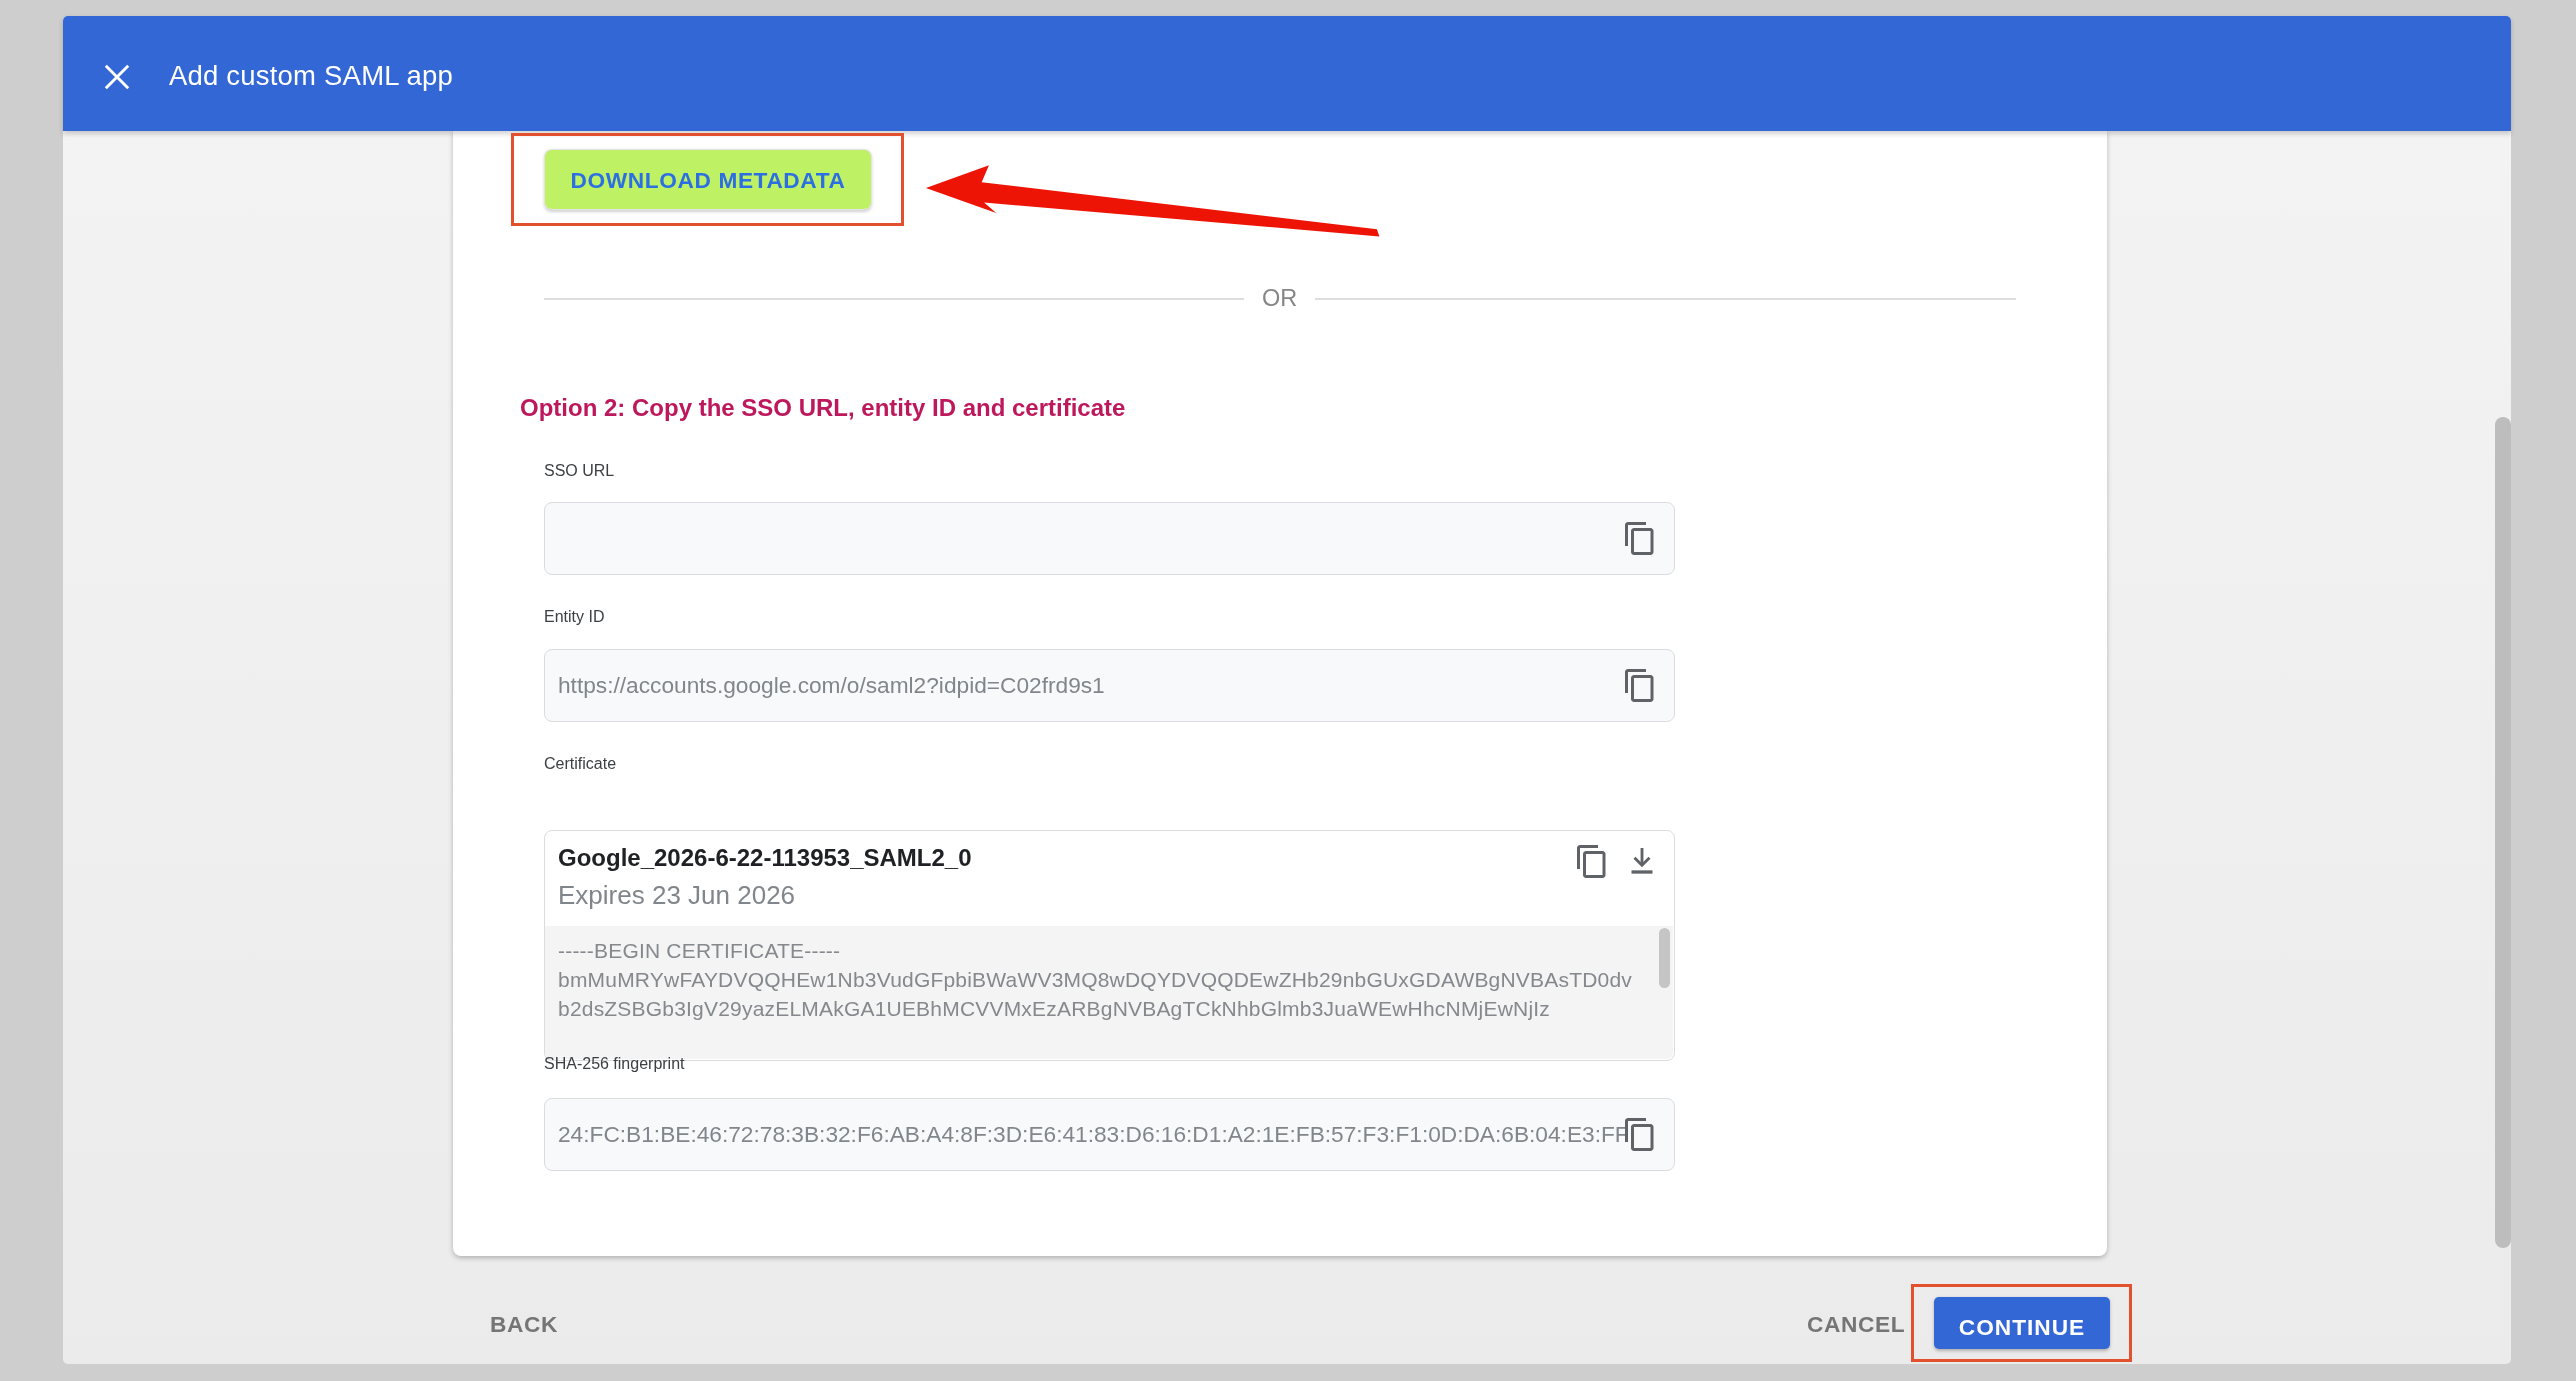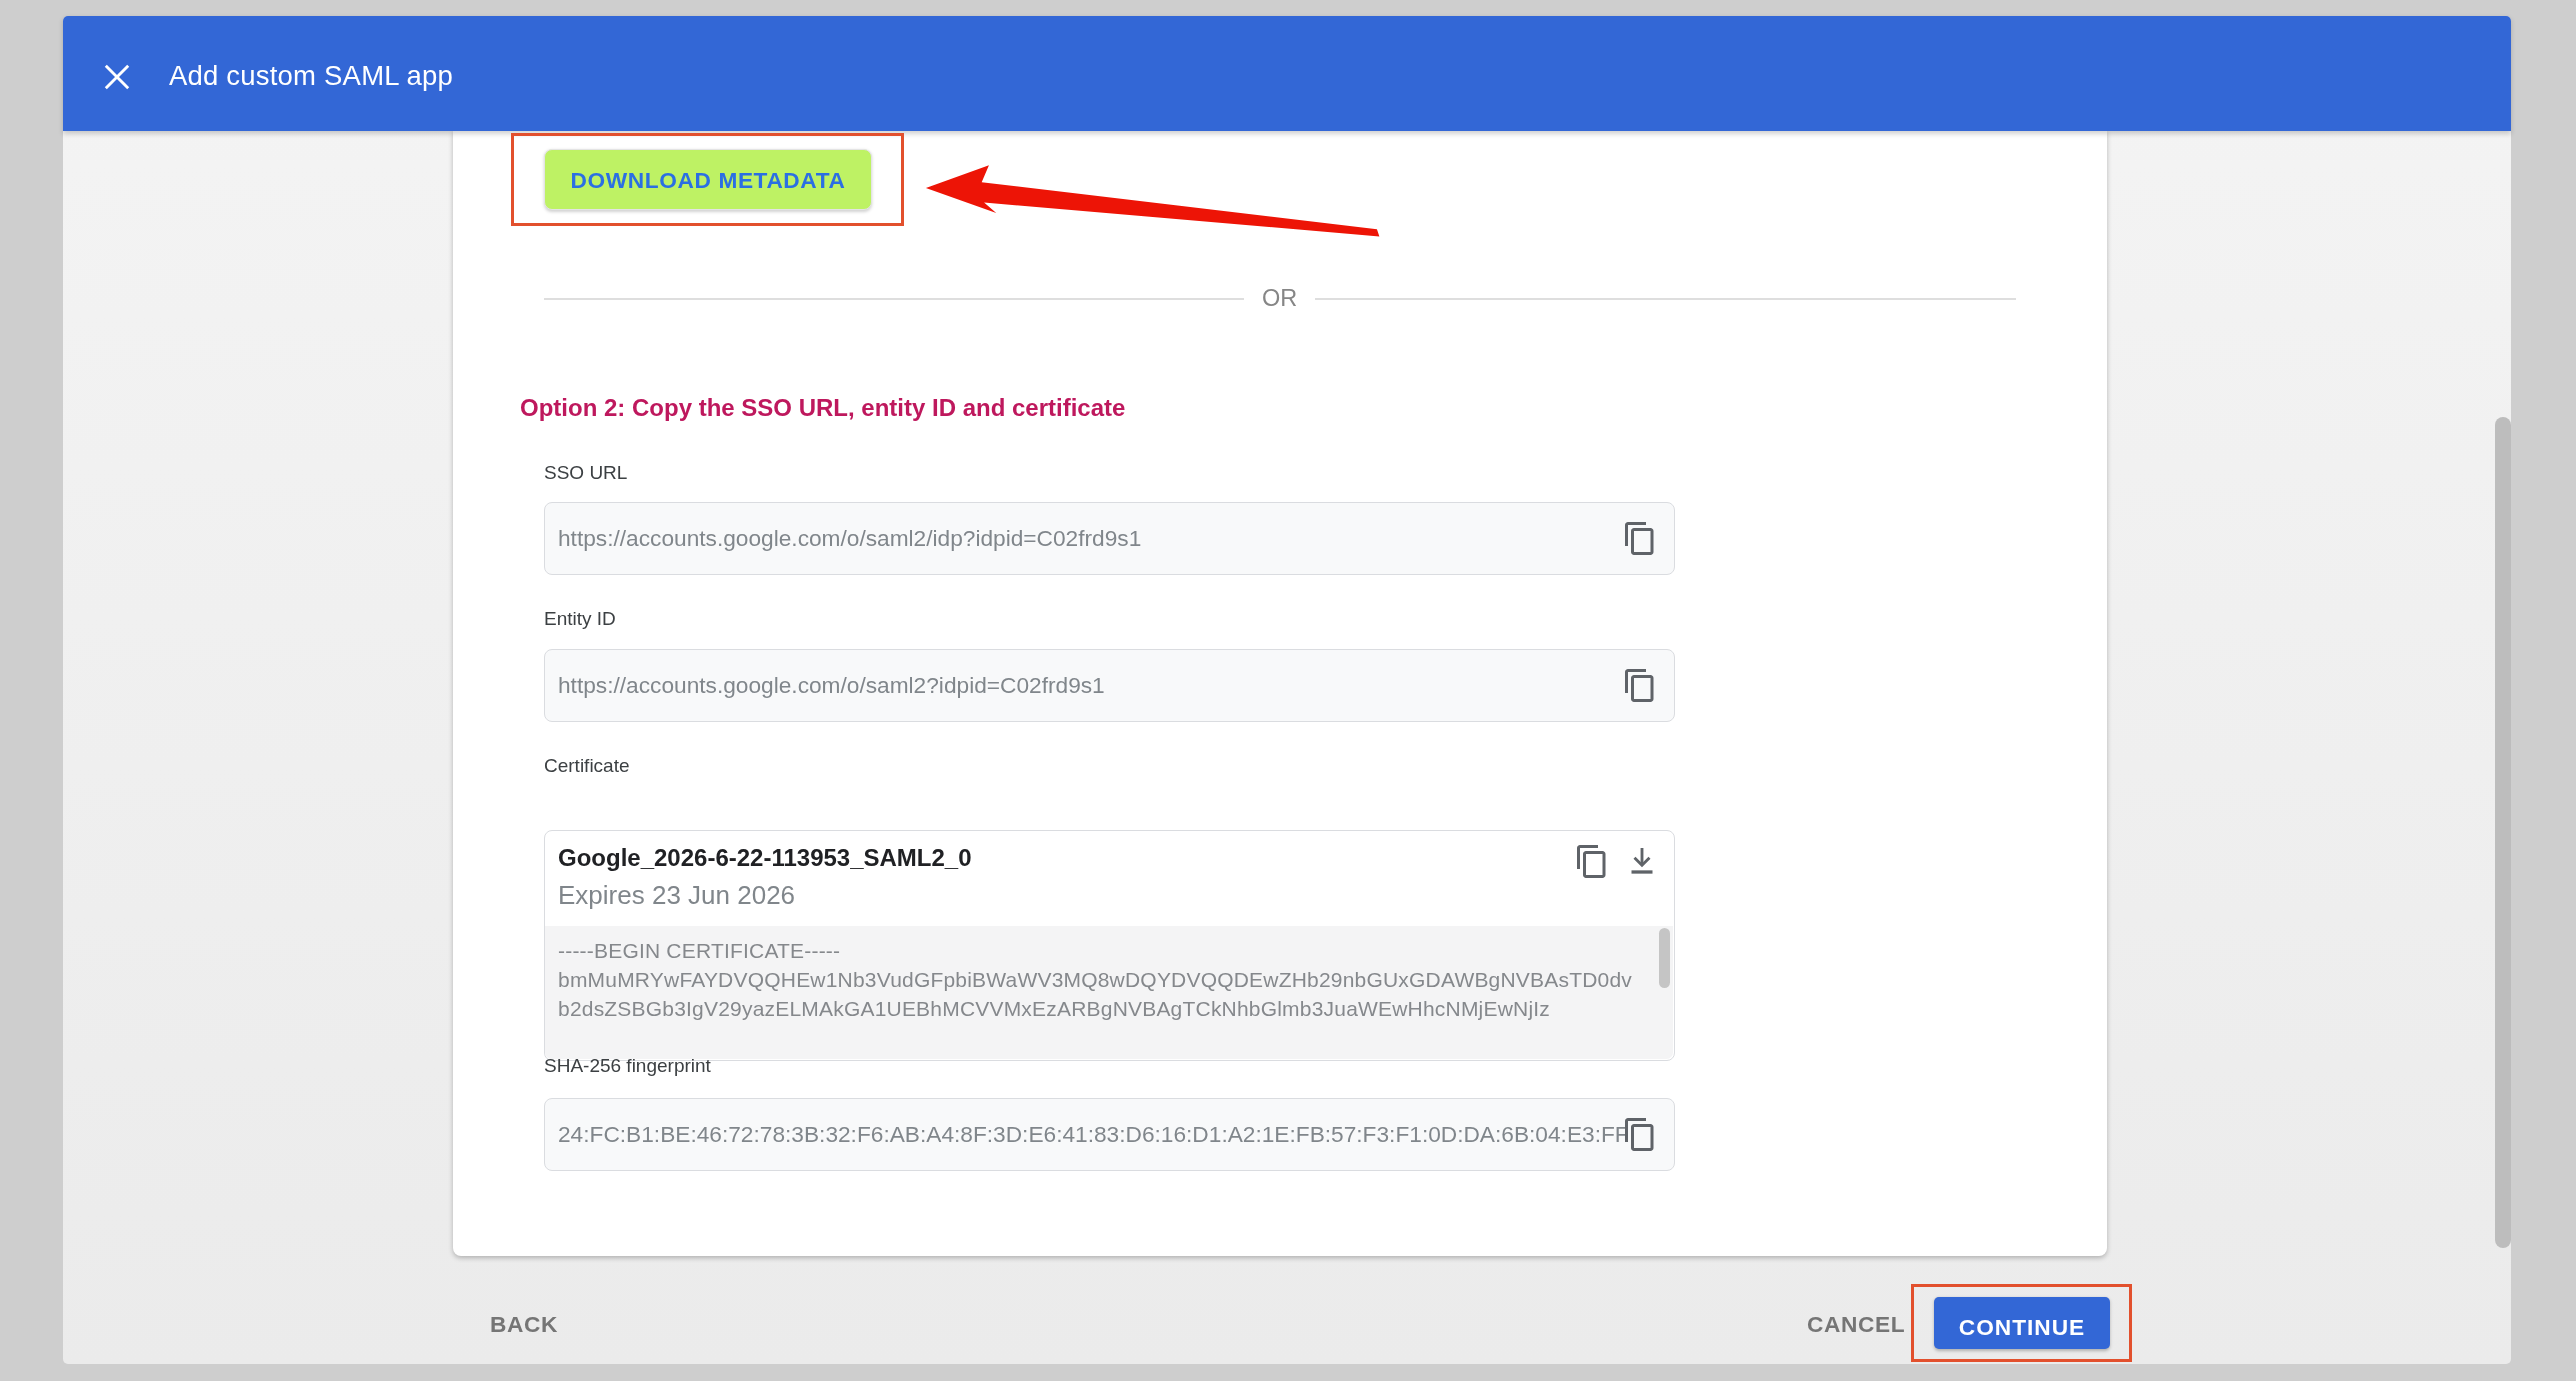--- a/index.html
+++ b/index.html
@@ -32,21 +32,21 @@
   
   .or-line { top:298px; height:1.6px; background:#dedede; z-index:2; }
   .or-line-left { left:544px; width:700px; }
   .or-line-right { left:1315px; width:701px; }
   .or-label { left:1244px; top:282px; width:71px; height:32px; text-align:center;
     line-height:32px; font-size:23.5px; font-weight:500; color:#868686; z-index:2; }
 
   .heading { left:520px; top:394px; width:1294px; height:36px; font-size:24px;
     font-weight:700; color:#be185d; z-index:2; }
 
-  .field-label { left:544px; width:566px; height:29px; font-size:19px; color:#3c4043; z-index:2; }
+  .field-label { left:544px; width:566px; height:29px; font-size:16px; color:#3c4043; z-index:2; }
   .field-box { left:544px; width:1131px; height:73px; background:#f8f9fa;
     border:1.6px solid #dadce0; border-radius:8px; z-index:2; }
   .field-value { position:absolute; left:13px; top:0; height:70px; line-height:70px;
     font-size:22.7px; color:#80868b; white-space:nowrap; }
   .icon-btn { position:absolute; width:36px; height:39px; cursor:pointer; }
   .field-copy { right:16px; top:16px; }
 
   
   .cert-card { left:544px; top:795px; width:1131px; height:231px; background:#ffffff;
     border:1.6px solid #dadce0; border-radius:8px; z-index:2;margin-top:35px; }
@@ -104,21 +104,20 @@
 </div>
 
 <div class="abs or-line or-line-left"></div>
 <div class="abs or-label">OR</div>
 <div class="abs or-line or-line-right"></div>
 
 <div class="abs heading">Option 2: Copy the SSO URL, entity ID and certificate</div>
 
 <div class="abs field-label" style="top:462px">SSO URL</div>
 <div class="abs field-box" style="top:502px">
-  <div class="field-value">https://accounts.google.com/o/saml2/idp?idpid=C02frd9s1</div>
   <div class="icon-btn field-copy">
     <span>
       <svg width="36" height="39" viewBox="0 0 24 24">
           <path fill="#5f6368" d="M16 1H4c-1.1 0-2 .9-2 2v14h2V3h12V1zm3 4H8c-1.1 0-2 .9-2 2v14c0 1.1.9 2 2 2h11c1.1 0 2-.9 2-2V7c0-1.1-.9-2-2-2zm0 16H8V7h11v14z"></path>
         </svg>
     </span>
   </div>
 </div>
 
 <div class="abs field-label" style="top:608px">Entity ID</div>

